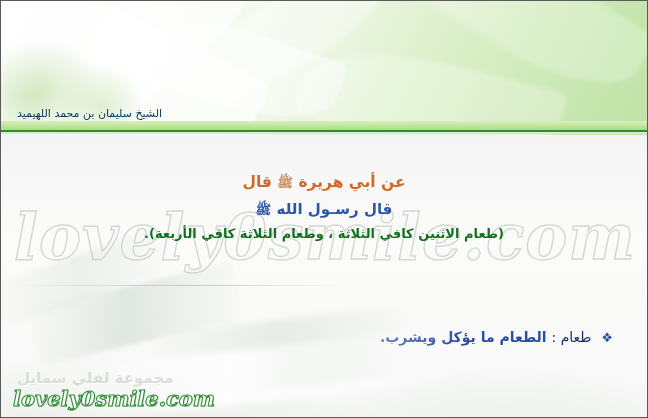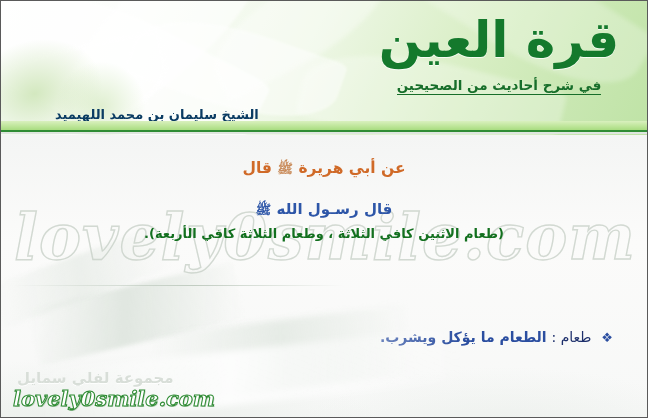--- a/index.html
+++ b/index.html
@@ -106,22 +106,22 @@
     margin-top:-2px;
     font-size:13.5px;font-weight:bold;color:#176e2a;
     border-bottom:1.5px solid #176e2a;
     display:inline-block;padding-bottom:1px;
     white-space:nowrap;
   }
 
   
   .author{
     position:absolute;left:16px;top:106px;
-    font-size:13px;font-weight:bold;color:#0b3c63;
-    letter-spacing:.5px;white-space:nowrap;direction:rtl;margin-left:38px;
+    font-size:11px;font-weight:normal;color:#0b3c63;
+    letter-spacing:.5px;white-space:nowrap;direction:rtl;
   }
 
   
   .watermark{
     position:absolute;left:-6px;top:199px;width:660px;
     text-align:center;
     font-family:"DejaVu Serif","Liberation Serif",serif;
     font-style:italic;font-weight:bold;font-size:63px;
     color:transparent;
     -webkit-text-stroke:1.4px rgba(196,206,196,.75);
@@ -133,21 +133,21 @@
 
   
   .content{
     position:absolute;left:0;top:134px;width:646px;height:282px;
     direction:rtl;
   }
   .line{
     position:absolute;width:100%;text-align:center;white-space:nowrap;
   }
   .l-narrator{
-    top:24px;
+    top:38px;
     font-size:15.5px;font-weight:bold;color:#d06a28;
     letter-spacing:.2px;
   }
   .l-prophet{
     top:65px;
     font-size:15px;font-weight:bold;color:#2d56a8;
     letter-spacing:.2px;
     padding-left:6px;
   }
   .l-hadith{
@@ -213,24 +213,20 @@
     <div class="blade b1"></div>
     <div class="blade b2"></div>
     <div class="blade b3"></div>
     <div class="blade b4"></div>
     <div class="blade b5"></div>
     <div class="blade b6"></div>
     <div class="blade b7"></div>
     <div class="leafhint"></div>
     <div class="leafhint2"></div>
 
-    <div class="logo-block">
-      <div class="logo-title">قرة العين</div>
-      <div class="logo-sub">في شرح أحاديث من الصحيحين</div>
-    </div>
 
     <div class="author">الشيخ سليمان بن محمد اللهيميد</div>
   </div>
 
   <div class="green-band"></div>
   <div class="green-rule"></div>
   <div class="green-rule-soft"></div>
 
   <div class="watermark">lovely0smile.com</div>
 

